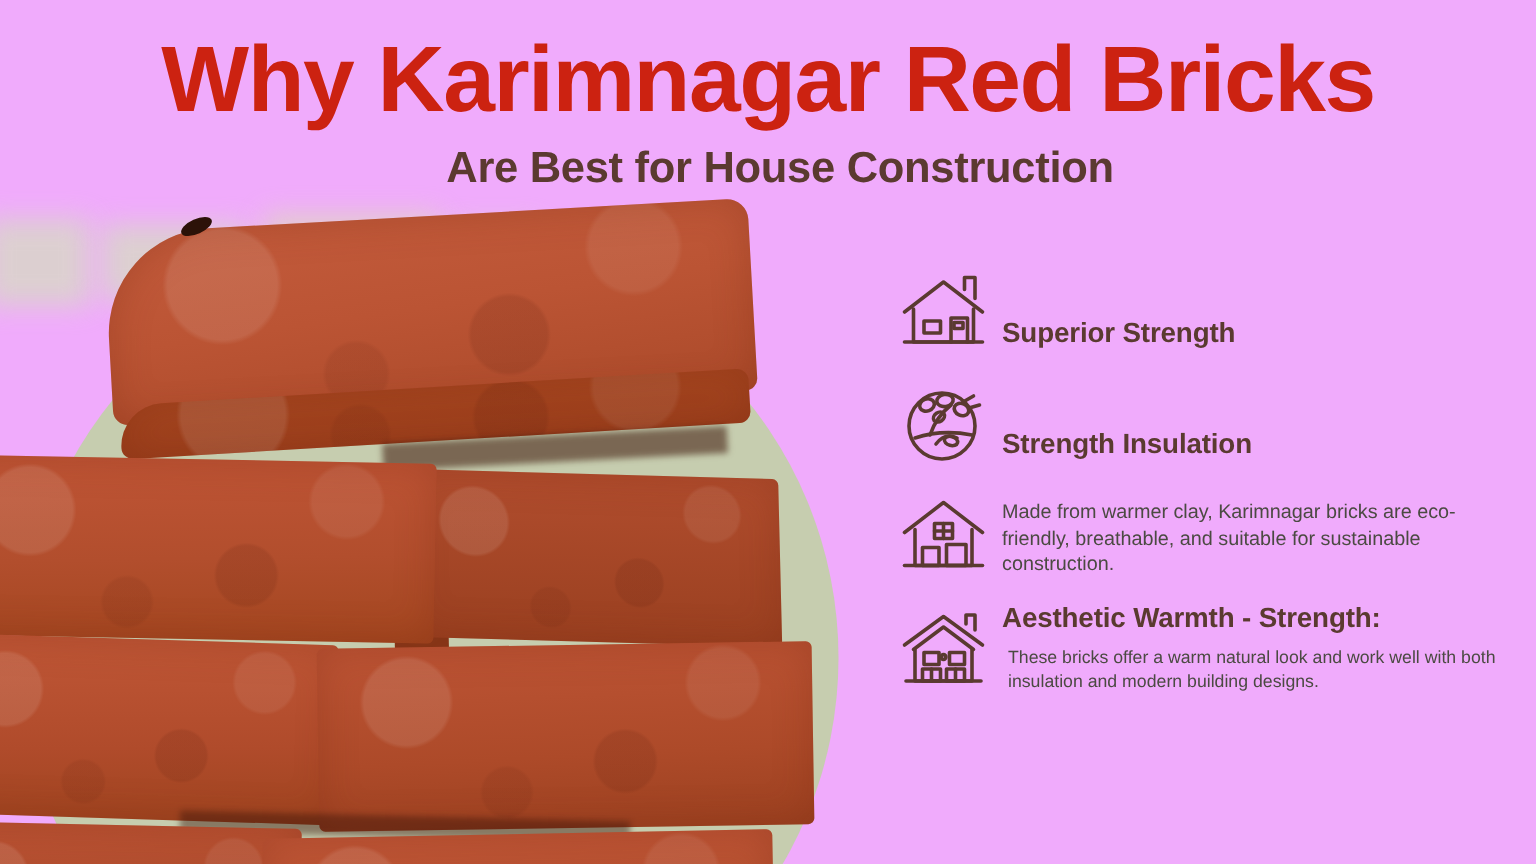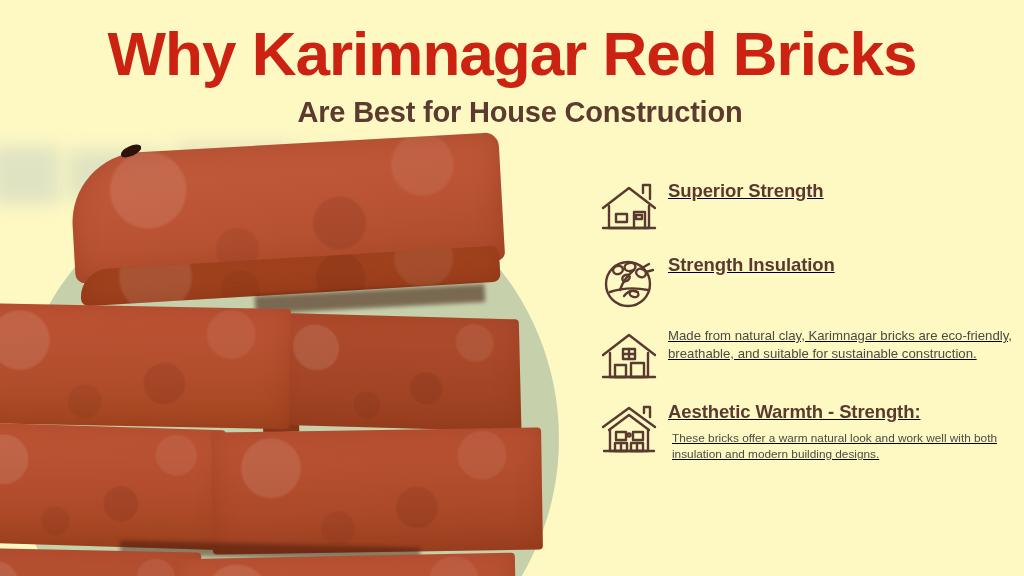--- a/index.html
+++ b/index.html
@@ -10,21 +10,21 @@
     width: 1024px;
     height: 576px;
     overflow: hidden;
     font-family: "Liberation Sans", sans-serif;
     background: #cbd8b4;
   }
   .poster {
     position: relative;
     width: 1024px;
     height: 576px;
-    background: #fef9c3;
+    background: #f0abfc;
     overflow: hidden;
   }
 
   
   .bg-smudge {
     position: absolute;
     background: #d6dcc2;
     filter: blur(9px);
     opacity: .75;
   }
@@ -182,23 +182,22 @@
   
   .features {
     position: absolute;
     left: 600px;
     top: 178px;
     width: 412px;
     z-index: 7;
   }
   .feature {
     display: flex;
-    align-items: flex-start;
+    align-items: flex-end;
     margin-bottom: 12px;
-    text-decoration: underline;
   }
   .feature-icon {
     flex: 0 0 58px;
     width: 58px;
     height: 56px;
     margin-right: 10px;
     margin-top: 4px;
   }
   .feature-icon svg { display: block; width: 58px; height: 56px; }
   .feature-body { flex: 1 1 auto; padding-top: 2px; }
@@ -300,21 +299,21 @@
           <path d="M3 26 L29 6 L55 26"></path>
           <path d="M10 24 L10 48 L48 48 L48 24"></path>
           <path d="M3 48 L55 48"></path>
           <rect x="23" y="20" width="12" height="10"></rect>
           <path d="M29 20 L29 30 M23 25 L35 25"></path>
           <rect x="15" y="36" width="11" height="12"></rect>
           <rect x="31" y="34" width="13" height="14"></rect>
         </svg>
       </div>
       <div class="feature-body">
-        <p class="feature-desc">Made from natural clay, Karimnagar bricks are eco-friendly, breathable, and suitable for sustainable construction.</p>
+        <p class="feature-desc">Made from warmer clay, Karimnagar bricks are eco-friendly, breathable, and suitable for sustainable construction.</p>
       </div>
     </div>
 
     <div class="feature compact">
       <div class="feature-icon">
         <svg viewBox="0 0 58 56" fill="none" stroke="#5a3a30" stroke-width="2.4" stroke-linecap="round" stroke-linejoin="round">
           <path d="M3 24 L29 5 L55 24"></path>
           <path d="M9 27 L29 12 L49 27"></path>
           <path d="M44 10 L44 4 L50 4 L50 14"></path>
           <path d="M10 27 L10 48 L48 48 L48 27"></path>

